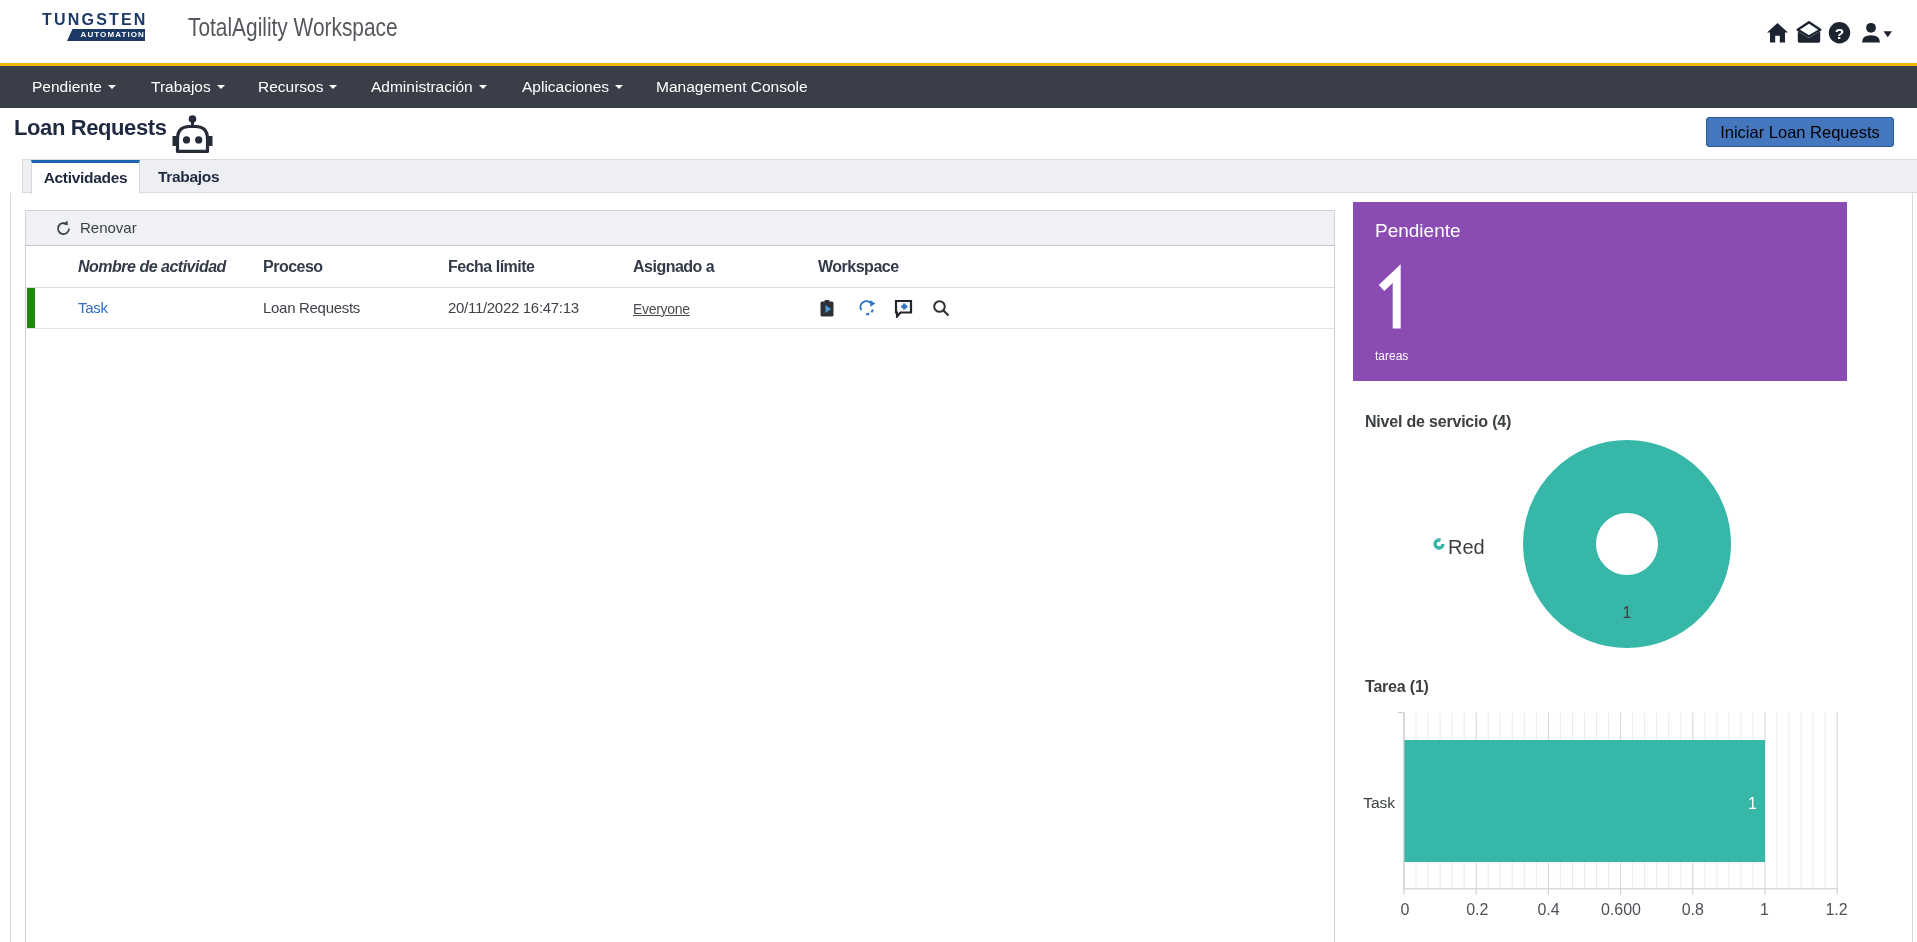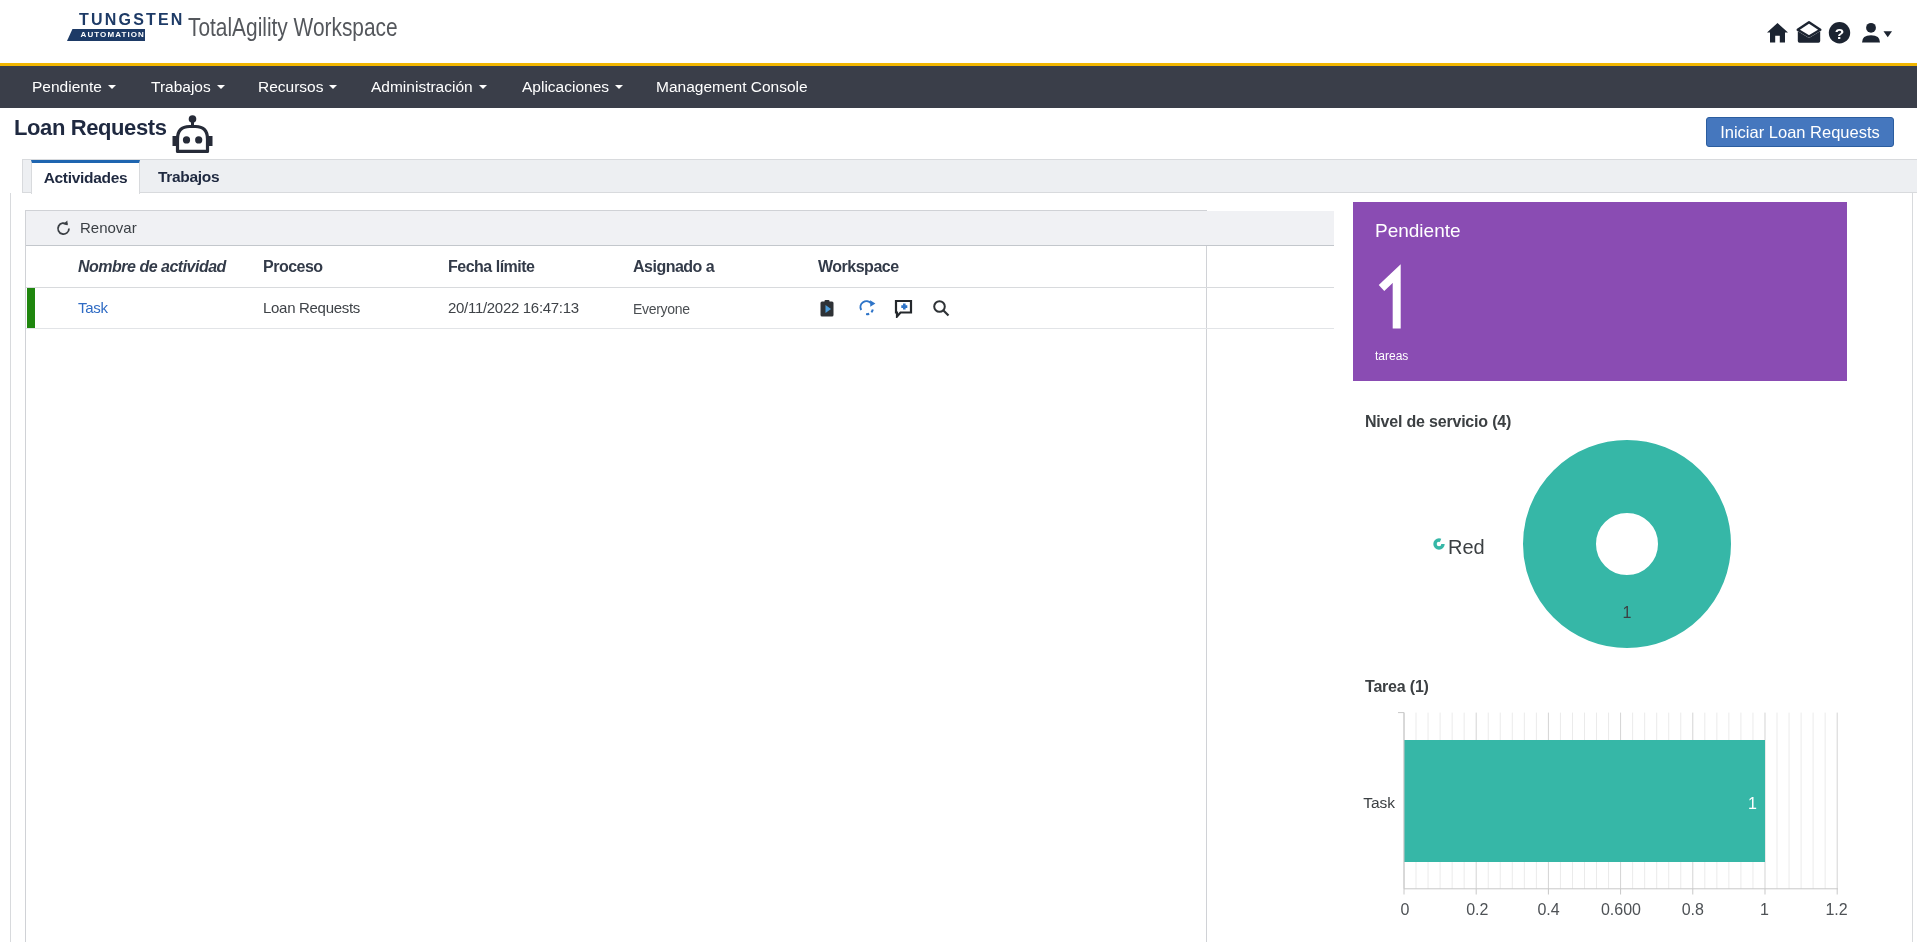--- a/index.html
+++ b/index.html
@@ -4,58 +4,58 @@
 <style>
   * { margin:0; padding:0; box-sizing:border-box; }
   html,body { width:1917px; height:942px; overflow:hidden; background:#fff;
     font-family:"Liberation Sans", sans-serif; }
   #page { position:relative; width:1917px; height:942px; }
   .abs { position:absolute; }
 
   
   #hdr { position:absolute; left:0; top:0; width:1917px; height:63px; background:#fff; }
   #logo-t { position:absolute; left:42px; top:11px; font-size:16px; font-weight:bold;
-    color:#1d3a66; letter-spacing:2.2px;margin-left:37px; }
+    color:#1d3a66; letter-spacing:2.2px; }
   #logo-a { position:absolute; left:67px; top:29px; width:78px; height:12px;
     background:#1d3a66; color:#fff; font-size:8px; font-weight:bold; letter-spacing:1.1px;
     text-align:right; line-height:12px; clip-path:polygon(7% 0,100% 0,100% 100%,0 100%); }
   #hdr-title { position:absolute; left:188px; top:13px; font-size:25px; color:#54575c; transform:scaleX(0.835); transform-origin:left top; }
 
   
   #yellow { position:absolute; left:0; top:63px; width:1917px; height:3px; background:#f2b600; }
 
   
   #nav { position:absolute; left:0; top:66px; width:1917px; height:42px; background:#3a3e49; }
   .navitem { position:absolute; top:0; height:42px; line-height:42px; color:#fff;
     font-size:15.5px; font-weight:400; white-space:nowrap; }
   .caret { display:inline-block; width:0; height:0; border-left:4.5px solid transparent;
     border-right:4.5px solid transparent; border-top:4.5px solid #fff; margin-left:6px;
     vertical-align:middle; margin-top:-2px; }
 
   
   #ptitle { position:absolute; left:14px; top:115px; font-size:22px; letter-spacing:-0.4px; font-weight:bold; color:#1f2940; }
   #startbtn { position:absolute; left:1706px; top:117px; width:188px; height:30px;
-    background:#4577be; border:1px solid #2b5d9f; border-radius:3px; color:#ffffff;
+    background:#4577be; border:1px solid #2b5d9f; border-radius:3px; color:#000000;
     font-size:16.5px; text-align:center; line-height:28px; }
 
   
   #tabstrip { position:absolute; left:10px; top:159px; width:1903px; height:34px;
     background:#edeff2; border:1px solid #d8dadd;margin-left:12px; }
   #tab-act { position:absolute; left:8px; top:0px; width:109px; height:34px; background:#fff; z-index:2;
     border-top:3px solid #1e65b0; border-left:1px solid #d8dadd; border-right:1px solid #d8dadd;
     font-size:15.5px; letter-spacing:-0.3px; font-weight:bold; color:#1f2940; text-align:center; line-height:29px; }
   #tab-tra { position:absolute; left:135px; top:0px; font-size:15.5px; letter-spacing:-0.3px; font-weight:bold;
     color:#1f2940; line-height:34px; }
 
   
   #panel { position:absolute; left:10px; top:193px; width:1903px; height:749px;
     background:#fff; border-left:1px solid #d8dadd; border-right:1px solid #d8dadd; }
 
   
-  #tbl { position:absolute; left:25px; top:210px; width:1182px; height:732px;
+  #tbl { position:absolute; left:25px; top:210px; width:1310px; height:732px;
     border:1px solid #d0d2d6; border-bottom:none; background:#fff; }
   #toolbar { position:absolute; left:0; top:0; width:1308px; height:35px; background:#f0f1f4;
     border-bottom:1px solid #c3c7cc; }
   #toolbar .txt { position:absolute; left:54px; top:8px; font-size:15px; color:#3a3f44; }
   #thead { position:absolute; left:0; top:36px; width:1308px; height:41px;
     border-bottom:1px solid #d8dadd; font-size:16px; letter-spacing:-0.5px; font-weight:bold; color:#333b49; }
   #thead span { position:absolute; top:11px; }
   #trow { position:absolute; left:0; top:77px; width:1308px; height:41px;
     border-bottom:1px solid #e2e4e7; font-size:15px; letter-spacing:-0.3px; color:#3f4348; }
   #trow .green { position:absolute; left:1px; top:0px; width:8px; height:40px; background:#1f860e; }
@@ -136,21 +136,21 @@
       <span style="left:237px;">Proceso</span>
       <span style="left:422px;">Fecha límite</span>
       <span style="left:607px;">Asignado a</span>
       <span style="left:792px;">Workspace</span>
     </div>
     <div id="trow">
       <div class="green"></div>
       <span style="left:52px; color:#2f6bc4;">Task</span>
       <span style="left:237px;">Loan Requests</span>
       <span style="left:422px;">20/11/2022 16:47:13</span>
-      <span style="left:607px; font-size:14px; color:#4a4e52; top:13px;">Everyone</span>
+      <span style="left:607px; font-size:14px; color:#4a4e52; top:13px;text-decoration:underline;">Everyone</span>
       <svg class="abs" style="left:793px; top:11px;" width="18" height="19" viewBox="0 0 18 19">
         <path d="M3 2.5 h10 q1.5 0 1.5 1.5 v12 q0 1.5-1.5 1.5 H3 q-1.5 0-1.5-1.5 v-12 q0-1.5 1.5-1.5 Z" fill="#2e3236"></path>
         <rect x="5.5" y="1" width="5" height="3" rx="1" fill="#2e3236"></rect>
         <path d="M6.5 6 L12 10 L6.5 14 Z" fill="#4a9bd8"></path>
       </svg>
       <svg class="abs" style="left:832px; top:11px;" width="18" height="18" viewBox="0 0 18 18">
         <path d="M3.2 11 A6 6 0 0 1 13 4.2" stroke="#2e74c8" stroke-width="2" fill="none"></path>
         <path d="M12.1 1.2 L17.4 4.5 L12.3 7.7 Z" fill="#2e74c8"></path>
         <path d="M14.8 10.5 A6 6 0 0 1 6.5 14.6" stroke="#2e74c8" stroke-width="2" fill="none" stroke-dasharray="3.1 2.6"></path>
       </svg>

